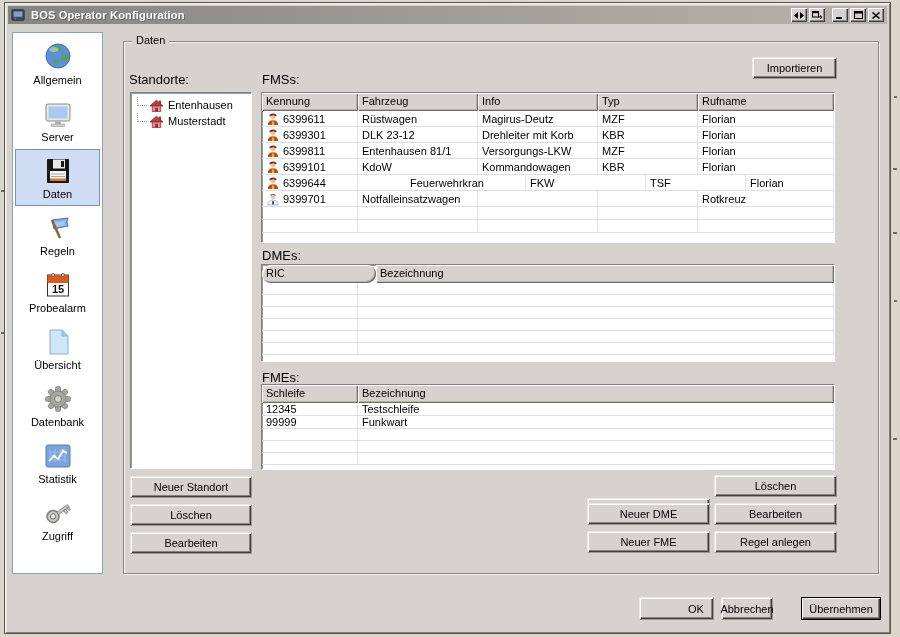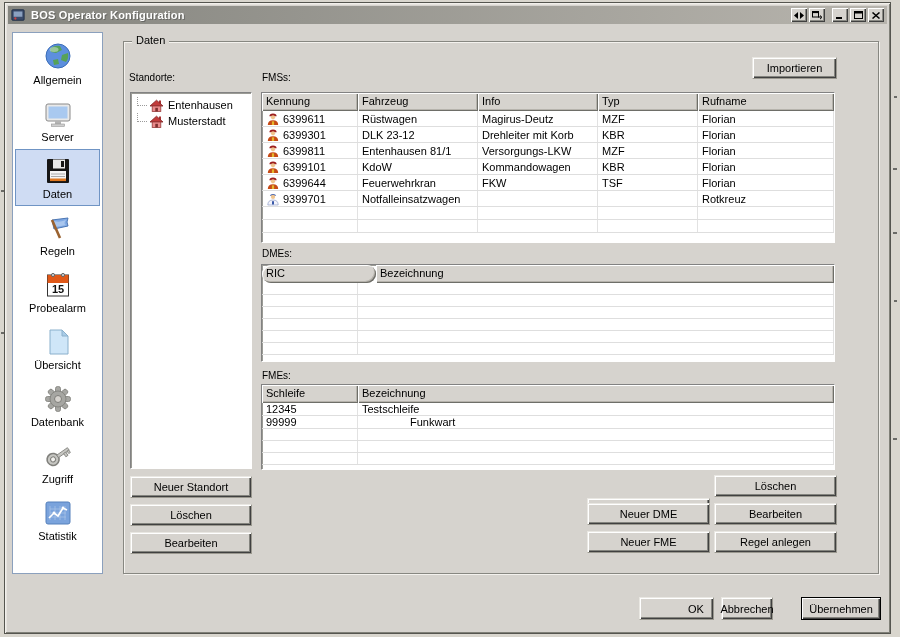--- a/index.html
+++ b/index.html
@@ -55,21 +55,21 @@
   
   .groupbox {
     position:absolute; left:118px; top:38px; width:756px; height:533px;
     border:1px solid #878781;
     box-shadow: inset 1px 1px 0 #f4f2ee, 1px 1px 0 #f4f2ee;
   }
   .groupbox-label {
     position:absolute; top:-8px; left:8px; background:#d6d3ce; padding:0 4px;
     font-size:11px;
   }
-  .field-label { position:absolute; font-size:10px; white-space:nowrap; }
+  .field-label { position:absolute; font-size:13px; white-space:nowrap; }
 
   
   .btn {
     position:absolute; background:#d6d3ce; font-size:11px;
     display:flex; align-items:center; justify-content:center;
     box-shadow: inset 1px 1px 0 #ffffff, inset -1px -1px 0 #404040, inset -2px -2px 0 #84847e;
     border:1px solid #9a988f; border-top-color:#e9e7e2; border-left-color:#e9e7e2;
     cursor:default; white-space:nowrap;
   }
   .btn.default {
@@ -243,42 +243,42 @@
               <circle cx="16" cy="16" r="8"></circle>
             </g>
             <circle cx="16" cy="16" r="3.5" fill="#d6d3ce" stroke="#7d7d79"></circle>
           </svg>
         </span>
         <span class="side-label">Datenbank</span>
       </div>
       <div class="side-item">
         <span class="icon32">
           <svg viewBox="0 0 32 32">
+            <rect x="4" y="5" width="24" height="22" rx="2" fill="#7aa3dc" stroke="#5580bb"></rect>
+            <path d="M8 9 V23 M13 9 V23 M18 9 V23 M23 9 V23 M8 12 H24 M8 16 H24 M8 20 H24" stroke="#a7c2e6" stroke-width="0.8" fill="none"></path>
+            <polyline points="7,21 12,16 16,19 21,11 25,13" fill="none" stroke="#fff" stroke-width="1.7"></polyline>
+            <circle cx="12" cy="16" r="1.4" fill="#fff"></circle>
+            <circle cx="21" cy="11" r="1.4" fill="#fff"></circle>
+          </svg>
+        </span>
+        <span class="side-label">Statistik</span>
+      </div>
+      <div class="side-item">
+        <span class="icon32">
+          <svg viewBox="0 0 32 32">
             <g transform="rotate(-35 16 16)">
               <circle cx="10" cy="16" r="6" fill="#c6c6c2" stroke="#80807c" stroke-width="1.6"></circle>
               <circle cx="10" cy="16" r="2.5" fill="#f2f1ee" stroke="#80807c"></circle>
               <rect x="15.5" y="14.6" width="13" height="3" fill="#c6c6c2" stroke="#80807c" stroke-width="0.8"></rect>
               <rect x="22" y="17.2" width="2.6" height="4" fill="#c6c6c2" stroke="#80807c" stroke-width="0.8"></rect>
               <rect x="26.2" y="17.2" width="2" height="3" fill="#c6c6c2" stroke="#80807c" stroke-width="0.8"></rect>
             </g>
           </svg>
         </span>
         <span class="side-label">Zugriff</span>
-      </div>
-      <div class="side-item">
-        <span class="icon32">
-          <svg viewBox="0 0 32 32">
-            <rect x="4" y="5" width="24" height="22" rx="2" fill="#7aa3dc" stroke="#5580bb"></rect>
-            <path d="M8 9 V23 M13 9 V23 M18 9 V23 M23 9 V23 M8 12 H24 M8 16 H24 M8 20 H24" stroke="#a7c2e6" stroke-width="0.8" fill="none"></path>
-            <polyline points="7,21 12,16 16,19 21,11 25,13" fill="none" stroke="#fff" stroke-width="1.7"></polyline>
-            <circle cx="12" cy="16" r="1.4" fill="#fff"></circle>
-            <circle cx="21" cy="11" r="1.4" fill="#fff"></circle>
-          </svg>
-        </span>
-        <span class="side-label">Statistik</span>
       </div>
     </div>
 
   <div class="groupbox">
     <span class="groupbox-label">Daten</span>
 
     <button class="btn" style="left:628px;top:15px;width:85px;height:22px;">Importieren</button>
 
     <span class="field-label" style="left:5px;top:30px;">Standorte:</span>
     <div class="sunken tree" id="tree" style="left:6px;top:50px;width:122px;height:377px;">
@@ -422,21 +422,21 @@
             <span class="rowicon">
               <svg viewBox="0 0 14 14" width="14" height="14">
                 <path d="M3.4 4.2 A3.6 2.8 0 0 1 10.6 4.2 Z" fill="#9c1f1f"></path>
                 <circle cx="7" cy="5.3" r="2.1" fill="#f0c48e"></circle>
                 <path d="M1.8 13 Q1.8 8.3 7 8.3 Q12.2 8.3 12.2 13 Z" fill="#c64a16"></path>
                 <rect x="5.9" y="9.3" width="2.2" height="3.7" fill="#e6b62e"></rect>
               </svg>
             </span>
             <span>6399644</span>
           </div>
-          <div class="td" style="width: 120px;">
+          <div class="td" style="width: 120px; margin-left: 48px;">
             <span>Feuerwehrkran</span>
           </div>
           <div class="td" style="width: 120px;">
             <span>FKW</span>
           </div>
           <div class="td" style="width: 100px;">
             <span>TSF</span>
           </div>
           <div class="td" style="width: 136px; flex: 1 1 auto;">
             <span>Florian</span>
@@ -522,21 +522,21 @@
           <div class="th" style="width: 476px; flex: 1 1 auto;">Bezeichnung</div>
         </div>
         <div class="trow" style="height: 13px;">
           <div class="td" style="width: 96px; align-items: flex-end;">
             <span>12345</span>
           </div>
           <div class="td" style="width: 476px; flex: 1 1 auto;">
             <span>Testschleife</span>
           </div>
         </div>
-        <div class="trow" style="height: 13px; gap: 48px;">
+        <div class="trow" style="height: 13px;">
           <div class="td" style="width: 96px;">
             <span>99999</span>
           </div>
           <div class="td" style="width: 476px; flex: 1 1 auto;">
             <span>Funkwart</span>
           </div>
         </div>
         <div class="trow" style="height: 12px;">
           <div class="td" style="width: 96px;"></div>
           <div class="td" style="width: 476px; flex: 1 1 auto;"></div>

